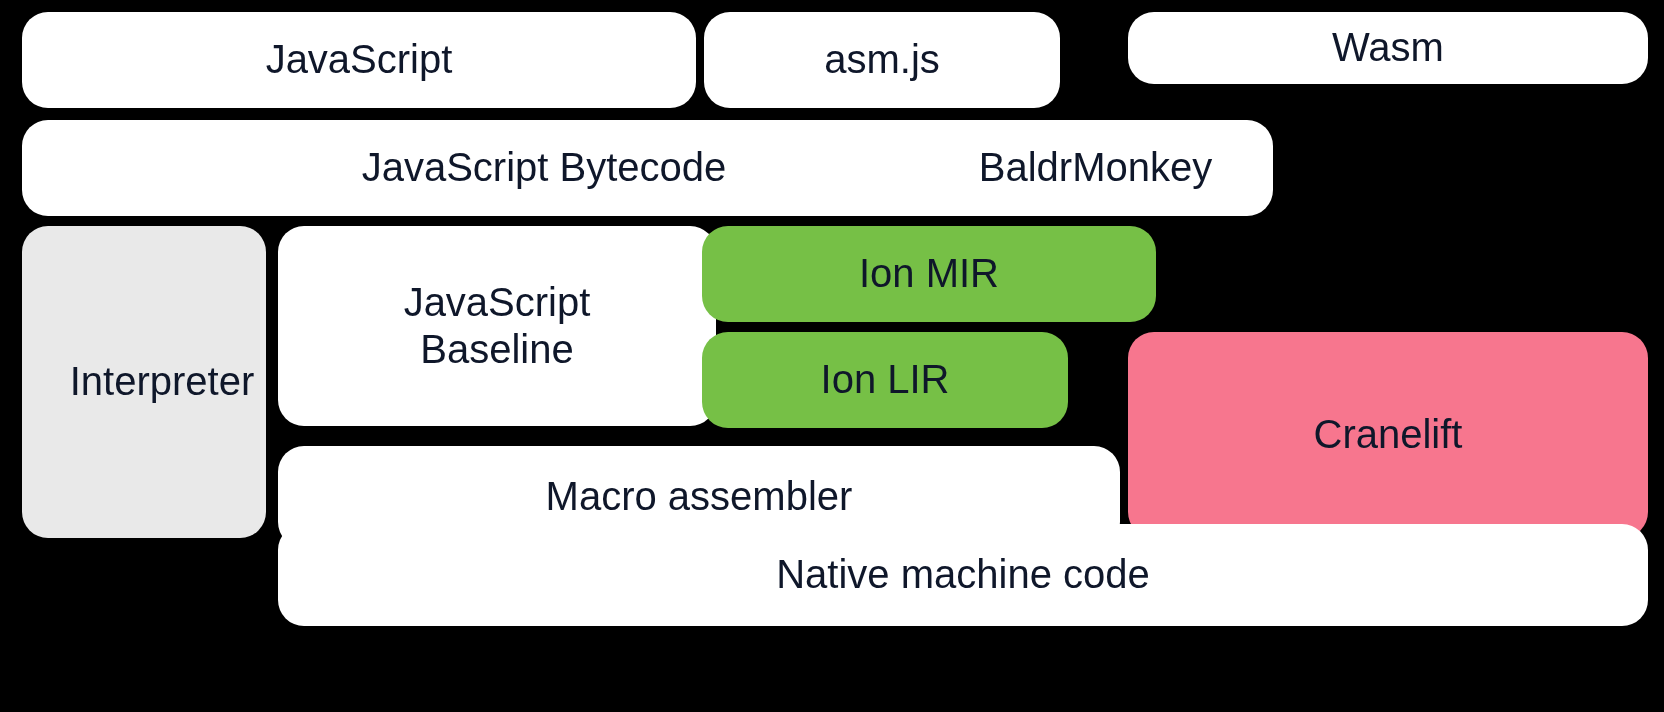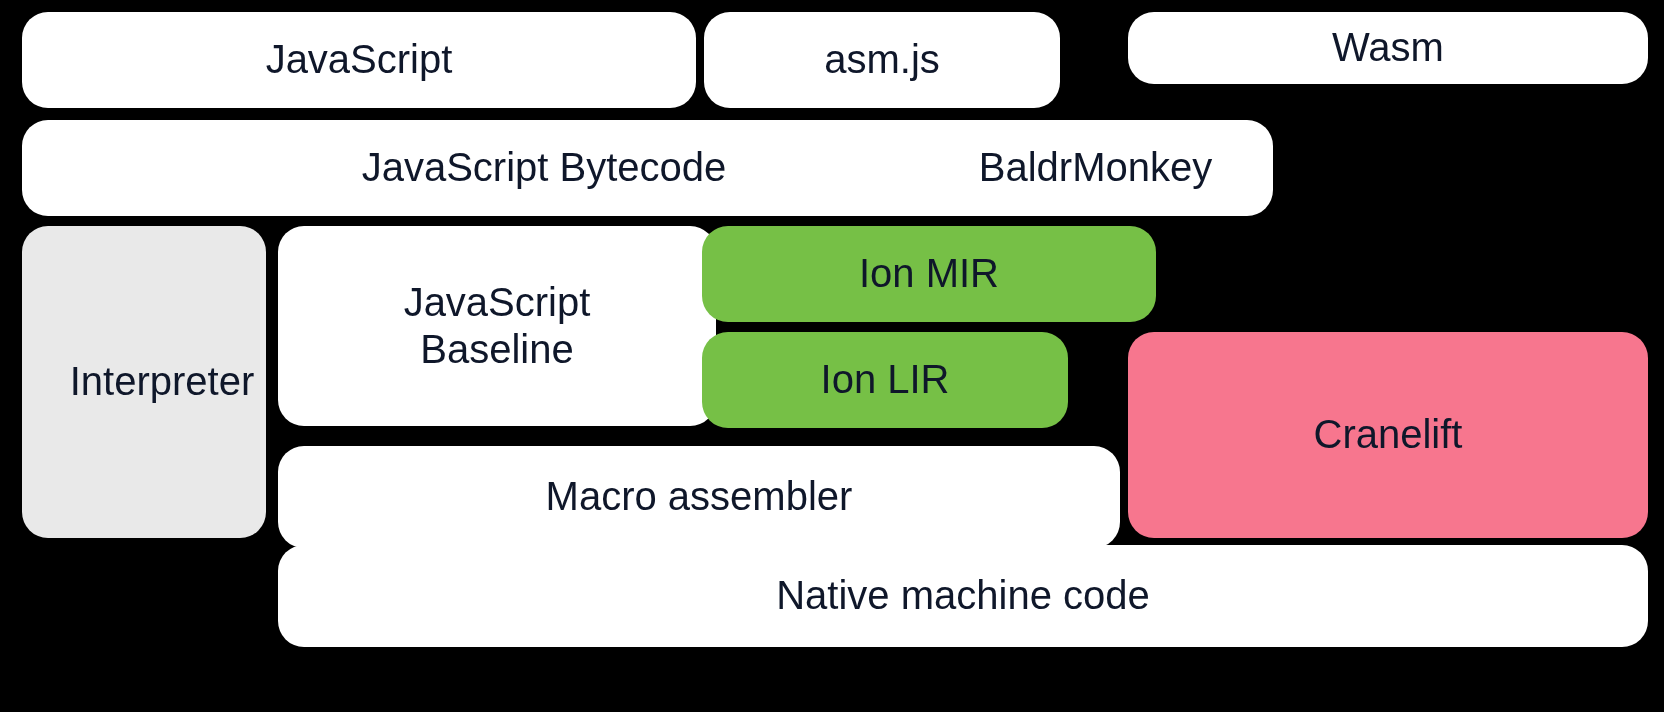--- a/index.html
+++ b/index.html
@@ -72,17 +72,17 @@
   <div class="node fill-green" style="left:702px; top:332px; width:366px; height:96px;  font-size:40px;">
     <span class="label">Ion LIR</span>
   </div>
   <div class="node fill-pink" style="left:1128px;top:332px; width:520px; height:206px; font-size:40px;">
     <span class="label">Cranelift</span>
   </div>
   <div class="node fill-white" style="left:278px; top:436px; width:842px; height:102px; font-size:40px;margin-top:10px;">
     <span class="label">Macro assembler</span>
   </div>
 
-  <div class="node fill-white" style="left:278px; top:545px; width:1370px; height:102px; font-size:40px;">
+  <div class="node fill-white" style="left:278px; top:524px; width:1370px; height:102px; font-size:40px;">
     <span class="label">Native machine code</span>
   </div>
 
 </div>
 
 </body></html>

